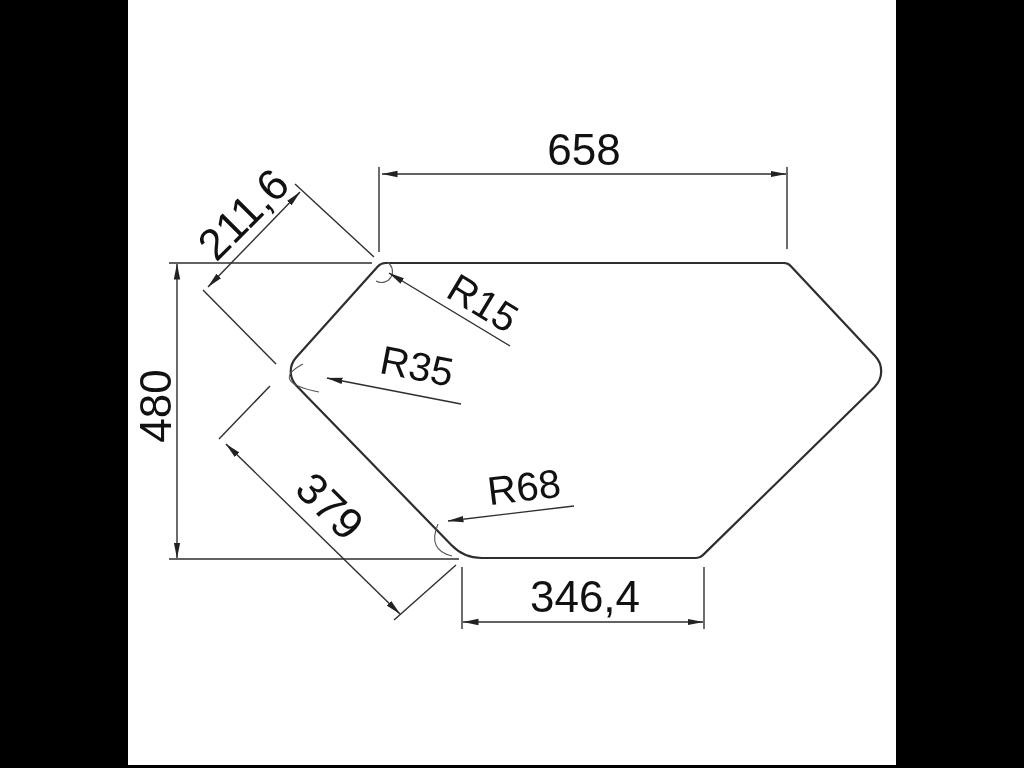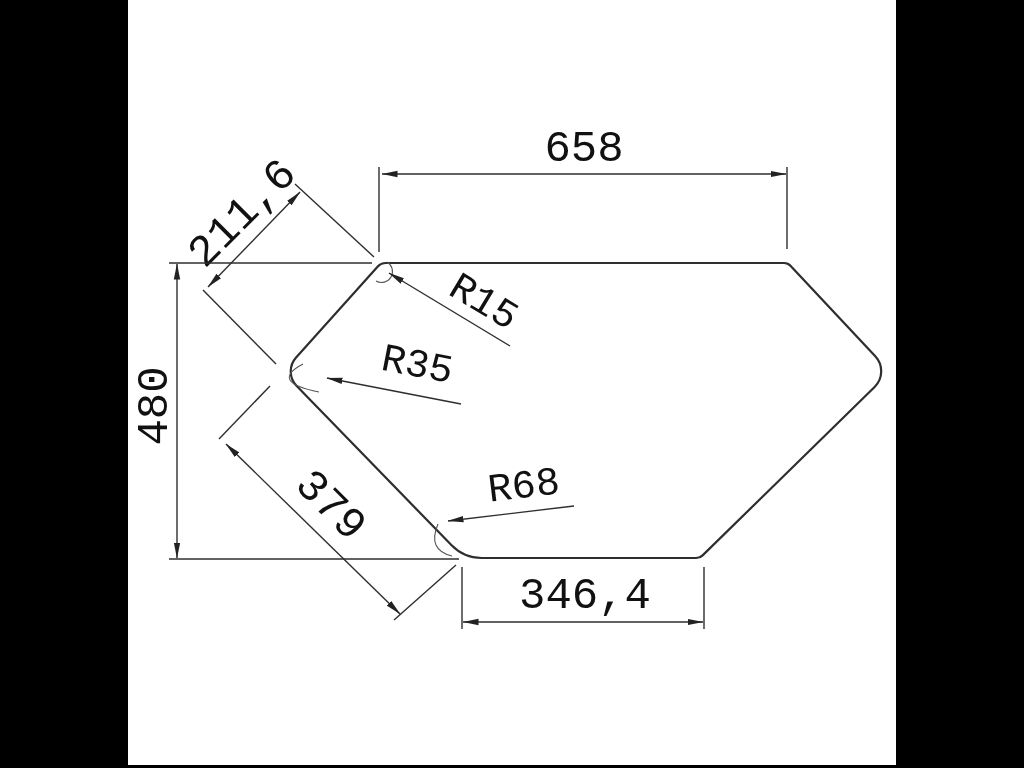--- a/index.html
+++ b/index.html
@@ -1,17 +1,17 @@
 <!DOCTYPE html>
 <html><head>
 <meta charset="utf-8">
 <style>
   html,body{margin:0;padding:0;background:#000;}
   .stage{position:relative;width:1024px;height:768px;background:var(--bg,#000);overflow:hidden;
-         font-family:Liberation Mono, monospace;}
+         font-family:Liberation Sans, sans-serif;}
   svg{position:absolute;left:0;top:0;}
   .outline{fill:#ffffff;stroke:var(--line,#2e2e2e);stroke-width:2.2;stroke-linejoin:round;}
   .dim{stroke:var(--line,#2e2e2e);stroke-width:1.4;fill:none;}
   .thin{stroke:#555;stroke-width:1.1;fill:none;}
   .lbl{fill:var(--txt,#111);font-size:44px;}
   .rlbl{fill:var(--txt,#111);font-size:40px;}
   text{text-anchor:middle;dominant-baseline:central;}
 </style>
 </head>
 <body>

